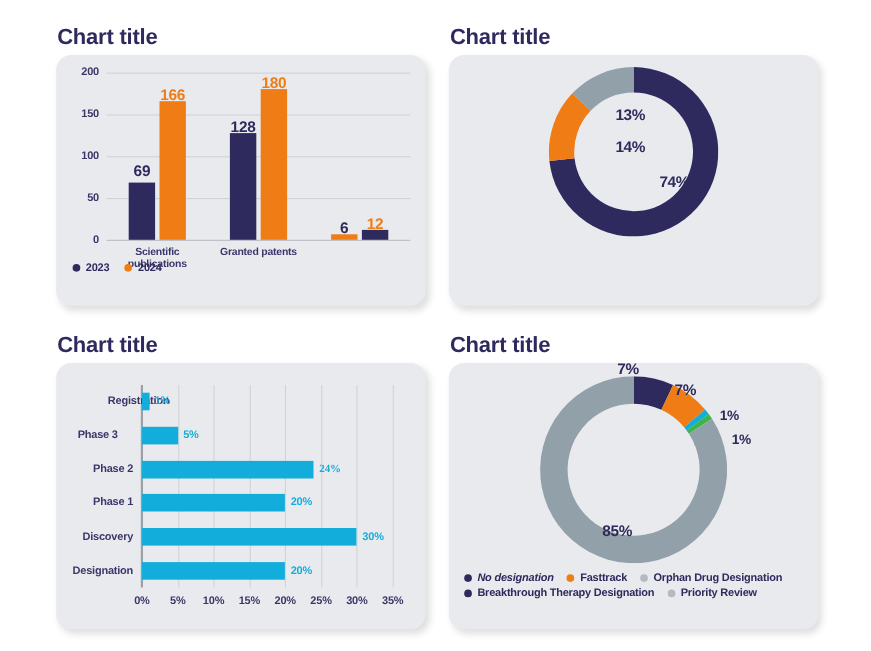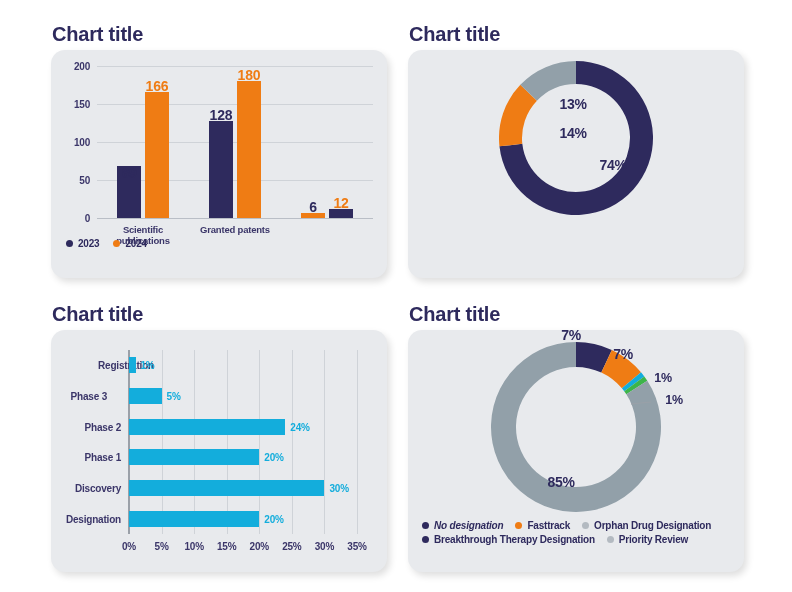--- a/index.html
+++ b/index.html
@@ -96,21 +96,21 @@
           <div class="vb-ylabel" style="top: 168px; right: 297px;">0</div>
           <div class="vb-grid" style="left: 46px; top: 130px; width: 276px;"></div>
           <div class="vb-ylabel" style="top: 130px; right: 297px;">50</div>
           <div class="vb-grid" style="left: 46px; top: 92px; width: 276px;"></div>
           <div class="vb-ylabel" style="top: 92px; right: 297px;">100</div>
           <div class="vb-grid" style="left: 46px; top: 54px; width: 276px;"></div>
           <div class="vb-ylabel" style="top: 54px; right: 297px;">150</div>
           <div class="vb-grid" style="left: 46px; top: 16px; width: 276px;"></div>
           <div class="vb-ylabel" style="top: 16px; right: 297px;">200</div>
           <div class="vb-bar" style="left: 66px; width: 24px; height: 52.44px; bottom: 60px; background: rgb(46, 42, 93);"></div>
-          <div class="vb-val" style="left: 78px; top: 115px; color: rgb(46, 42, 93);">69</div>
+          <div class="vb-val" style="left: 78px; top: 97px; color: rgb(46, 42, 93);">69</div>
           <div class="vb-bar" style="left: 94px; width: 24px; height: 126.16px; bottom: 60px; background: rgb(239, 124, 20);"></div>
           <div class="vb-val" style="left: 106px; top: 27.84px; color: rgb(239, 124, 20);">166</div>
           <div class="vb-cat" style="left: 92px; top: 174px; width: 90px;">Scientific publications</div>
           <div class="vb-bar" style="left: 158px; width: 24px; height: 97.28px; bottom: 60px; background: rgb(46, 42, 93);"></div>
           <div class="vb-val" style="left: 170px; top: 56.72px; color: rgb(46, 42, 93);">128</div>
           <div class="vb-bar" style="left: 186px; width: 24px; height: 136.8px; bottom: 60px; background: rgb(239, 124, 20);"></div>
           <div class="vb-val" style="left: 198px; top: 17.2px; color: rgb(239, 124, 20);">180</div>
           <div class="vb-cat" style="left: 184px; top: 174px; width: 90px;">Granted patents</div>
           <div class="vb-bar" style="left: 250px; width: 24px; height: 4.56px; bottom: 60px; background: rgb(239, 124, 20);"></div>
           <div class="vb-val" style="left: 262px; top: 149.44px; color: rgb(46, 42, 93);">6</div>
@@ -162,21 +162,21 @@
           <div class="hb-grid" style="left: 306px; top: 20px; height: 184px;"></div>
           <div class="hb-tick" style="left: 306px; top: 211px;">35%</div>
           <div class="hb-cat" style="top: 35.3333px; left: 0px; width: 70px; padding-left: 33px;">Registration</div>
           <div class="hb-bar" style="left: 78px; top: 35.3333px; width: 6.51429px; height: 16px; background: rgb(19, 173, 220);"></div>
           <div class="hb-val" style="left: 89.5143px; top: 35.3333px; color: rgb(19, 173, 220);">1%</div>
           <div class="hb-cat" style="top: 66px; left: 0px; width: 56px;">Phase 3</div>
           <div class="hb-bar" style="left: 78px; top: 66px; width: 32.5714px; height: 16px; background: rgb(19, 173, 220);"></div>
           <div class="hb-val" style="left: 115.571px; top: 66px; color: rgb(19, 173, 220);">5%</div>
           <div class="hb-cat" style="top: 96.6667px; left: 0px; width: 70px;">Phase 2</div>
           <div class="hb-bar" style="left: 78px; top: 96.6667px; width: 156.343px; height: 16px; background: rgb(19, 173, 220);"></div>
-          <div class="hb-val" style="left: 239.343px; top: 96.6667px; color: rgb(19, 173, 220);">24%</div>
+          <div class="hb-val" style="left: 239.343px; top: 96.6667px; color: rgb(19, 173, 220); font-family: Liberation Serif, serif;">24%</div>
           <div class="hb-cat" style="top: 127.333px; left: 0px; width: 70px;">Phase 1</div>
           <div class="hb-bar" style="left: 78px; top: 127.333px; width: 130.286px; height: 16px; background: rgb(19, 173, 220);"></div>
           <div class="hb-val" style="left: 213.286px; top: 127.333px; color: rgb(19, 173, 220);">20%</div>
           <div class="hb-cat" style="top: 158px; left: 0px; width: 70px;">Discovery</div>
           <div class="hb-bar" style="left: 78px; top: 158px; width: 195.429px; height: 16px; background: rgb(19, 173, 220);"></div>
           <div class="hb-val" style="left: 278.429px; top: 158px; color: rgb(19, 173, 220);">30%</div>
           <div class="hb-cat" style="top: 188.667px; left: 0px; width: 70px;">Designation</div>
           <div class="hb-bar" style="left: 78px; top: 188.667px; width: 130.286px; height: 16px; background: rgb(19, 173, 220);"></div>
           <div class="hb-val" style="left: 213.286px; top: 188.667px; color: rgb(19, 173, 220);">20%</div>
         </div>

